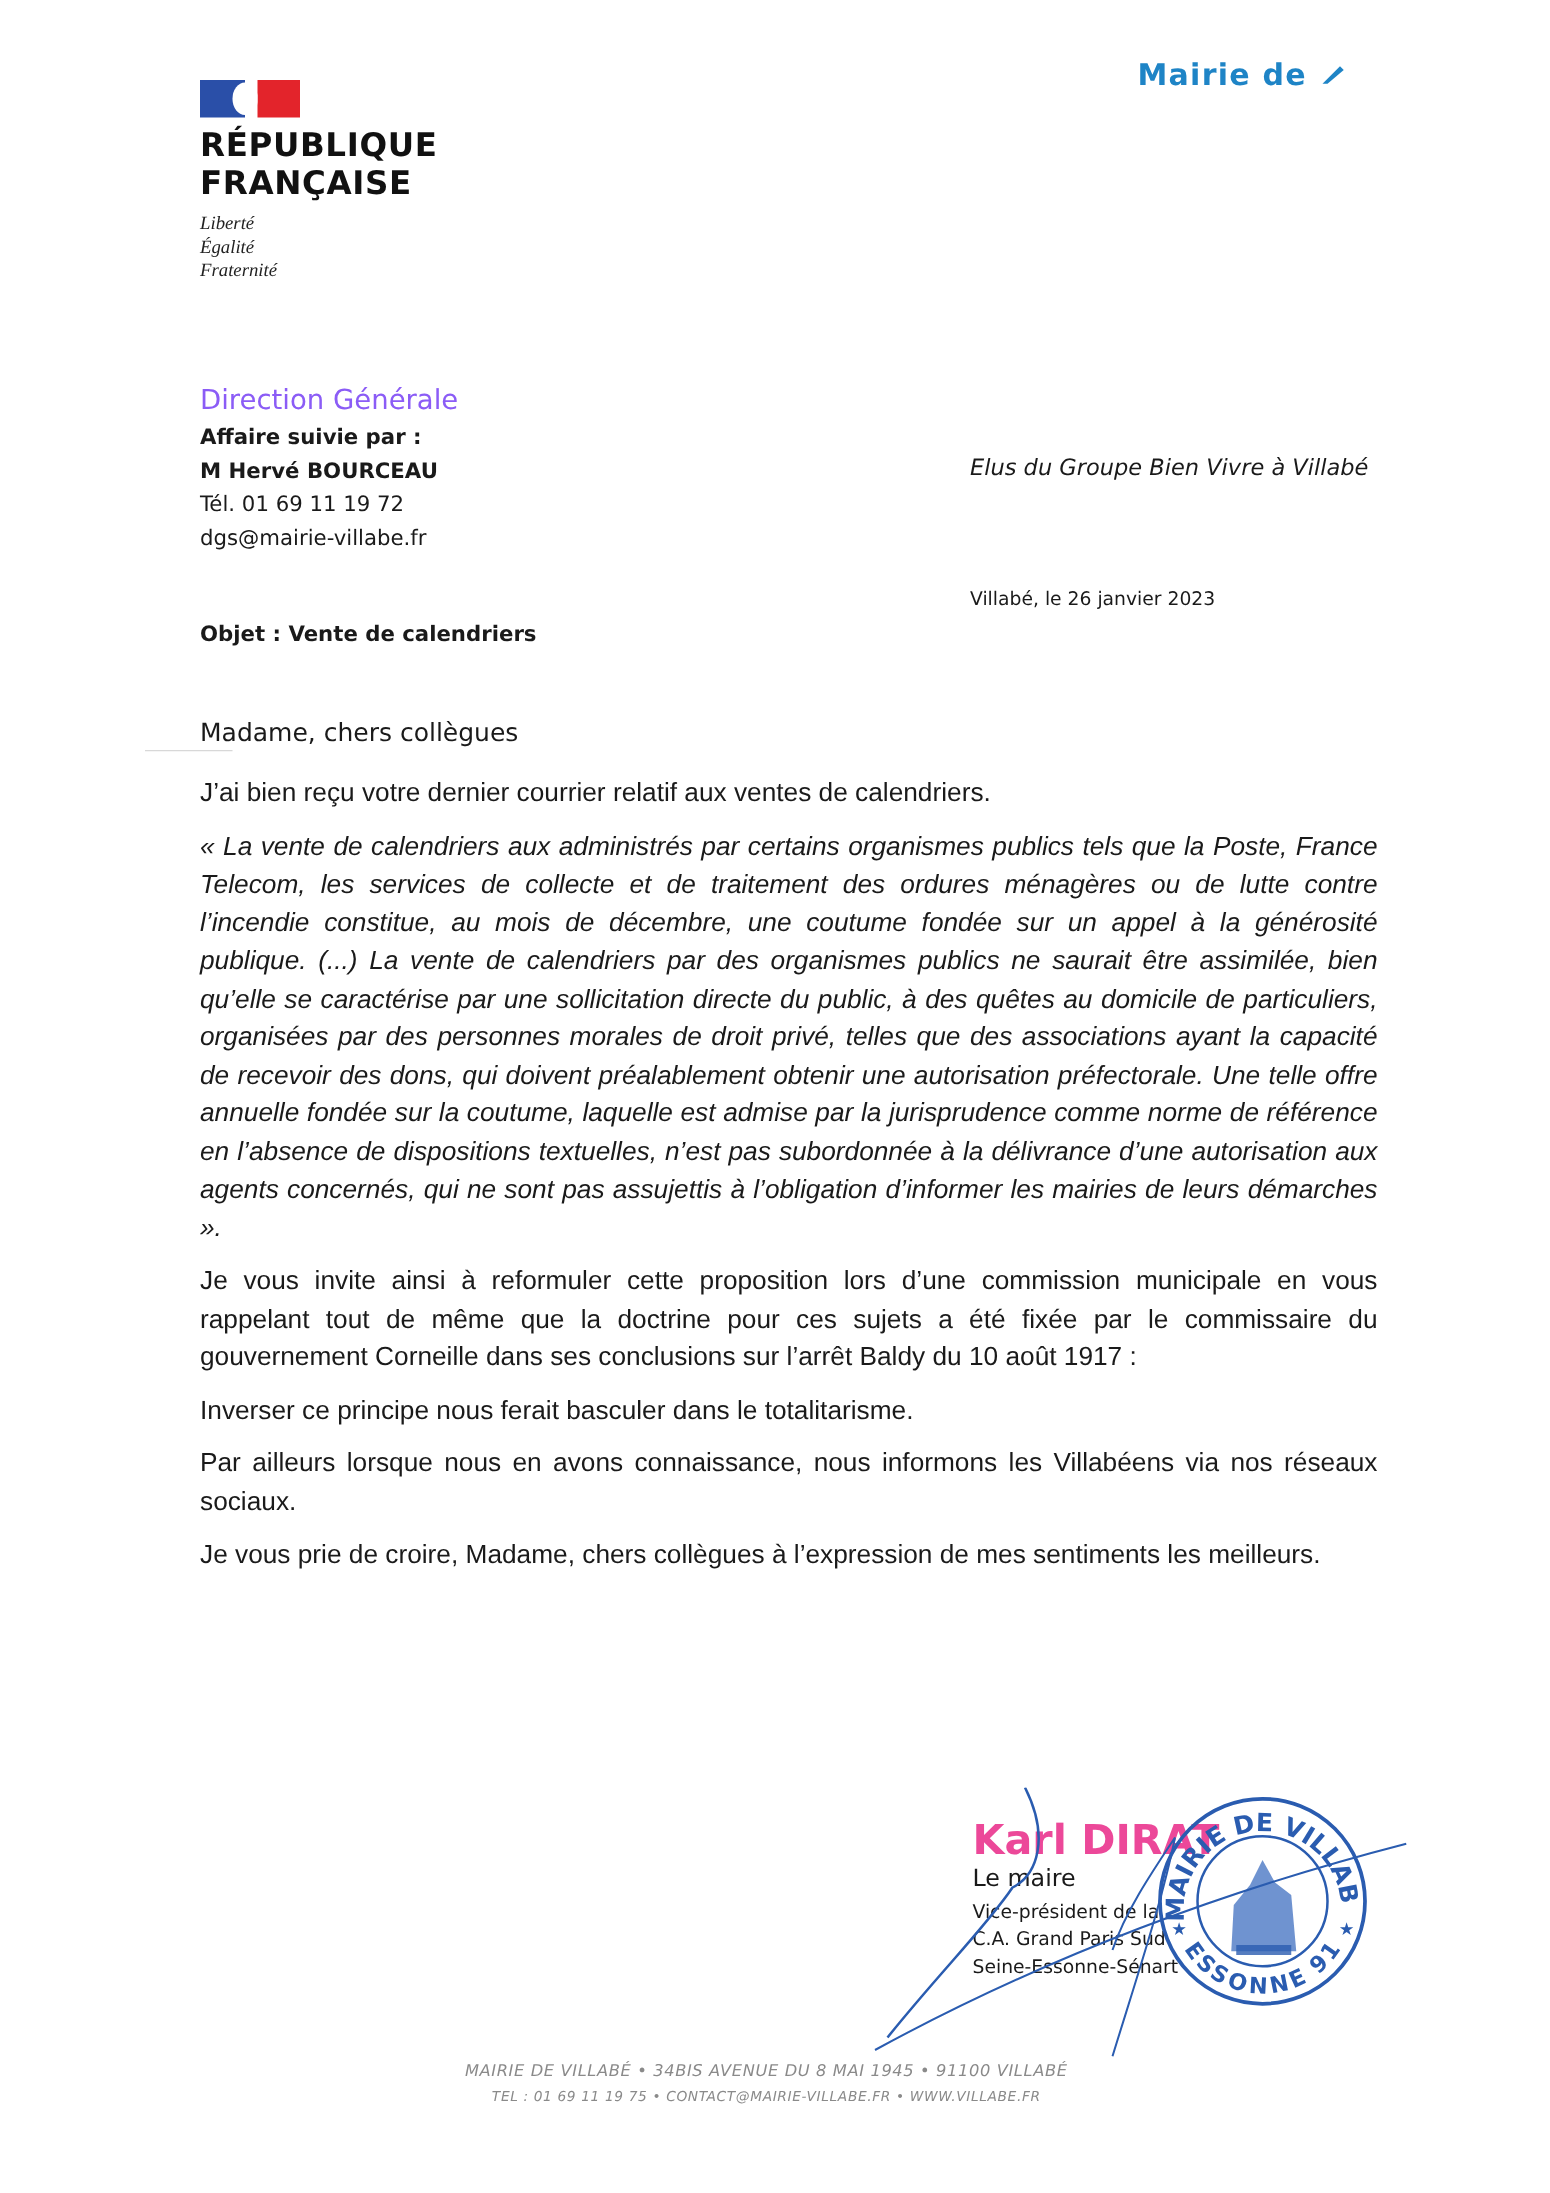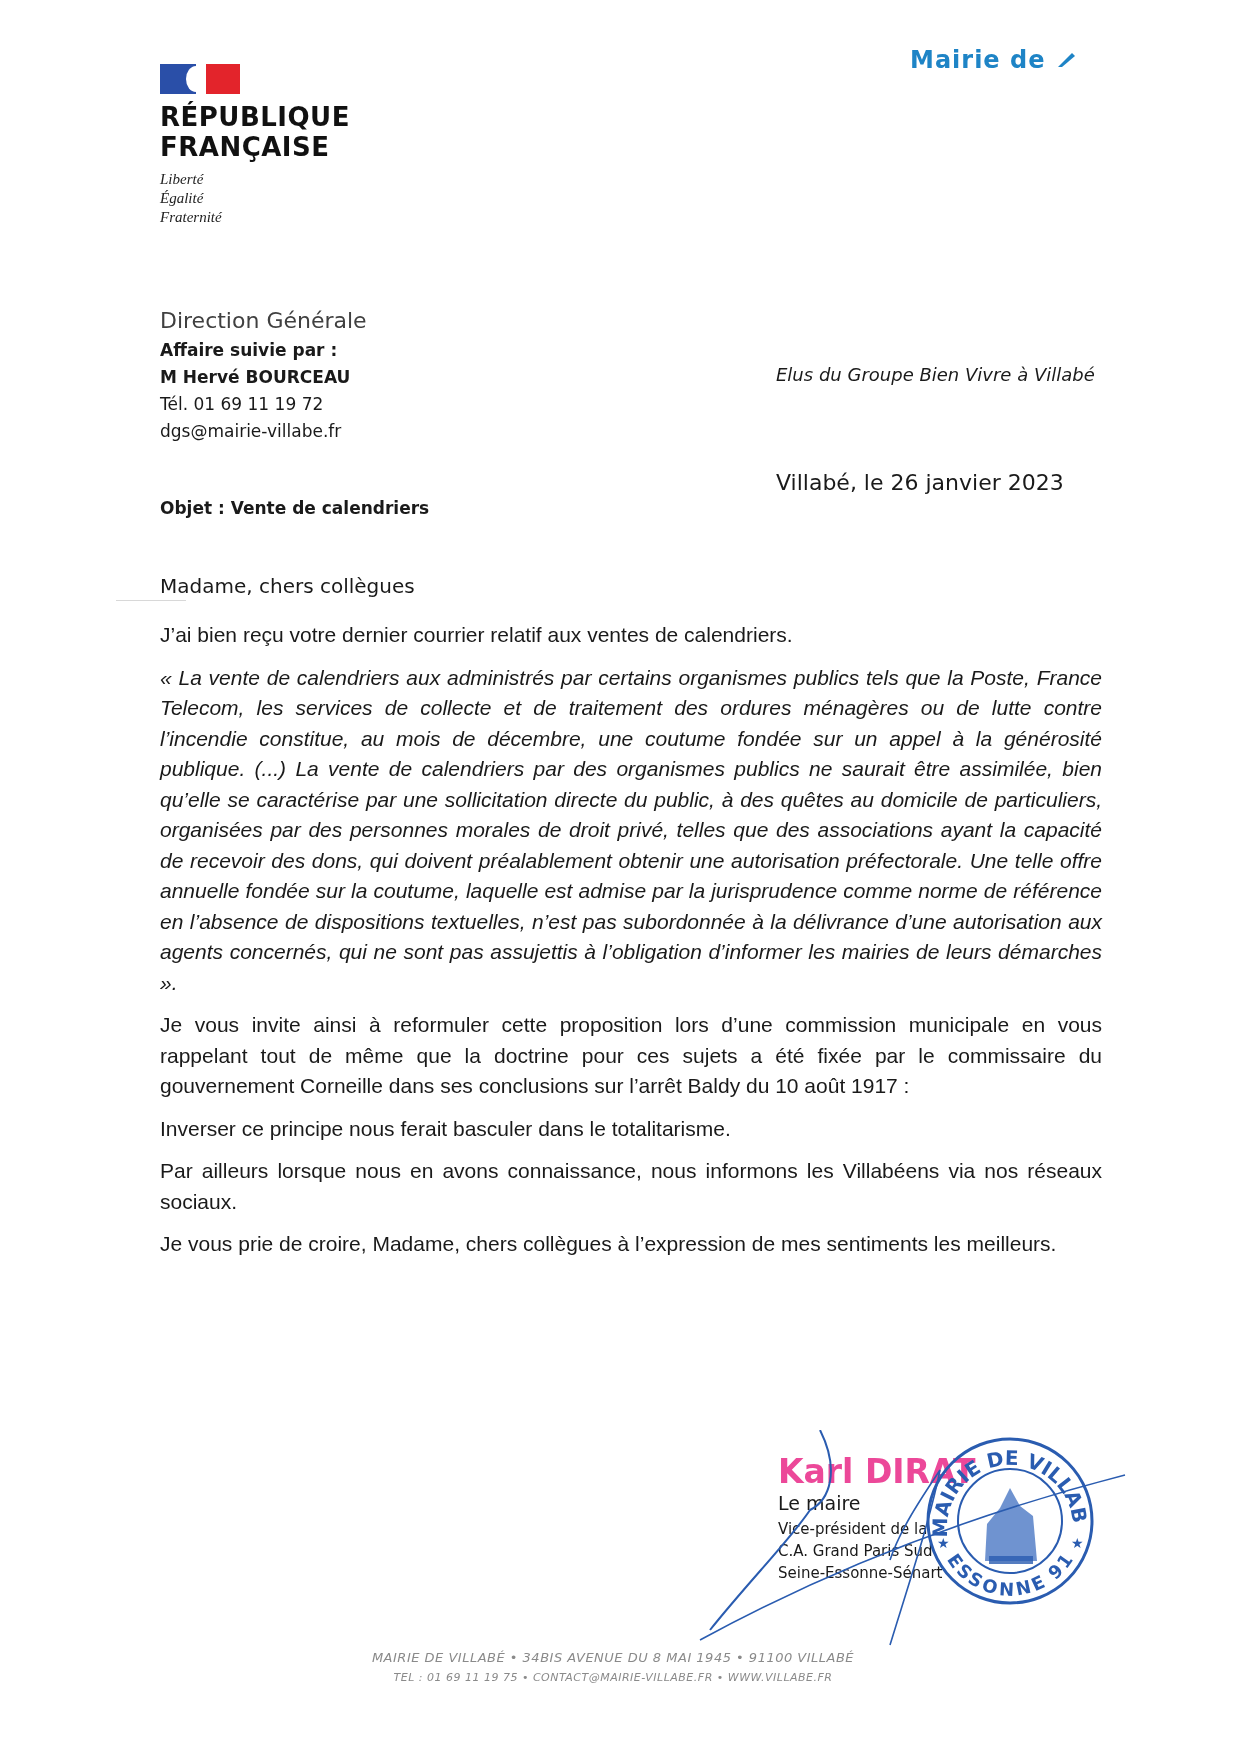--- a/index.html
+++ b/index.html
@@ -17,25 +17,25 @@
   #rf .title { font-family: "DejaVu Sans", sans-serif; font-weight: bold; font-size: 26px; line-height: 30px; letter-spacing: 0.5px; margin-top: 8px; color: #111; }
   #rf .motto { font-family: "Liberation Serif", serif; font-style: italic; font-size: 15px; line-height: 19px; margin-top: 8px; color: #222; }
 
   
   #villabe { left: 836px; top: 46px; width: 260px; height: 100px; }
   #villabe .mairie { position: absolute; left: 74px; top: 0; font-family: "DejaVu Sans", sans-serif; font-weight: bold; font-size: 24px; color: #1e84c6; letter-spacing: 1px; }
   #villabe .name { position: absolute; left: 0; top: 26px; font-family: "DejaVu Sans", sans-serif; font-size: 54px; line-height: 60px; color: #1e84c6; letter-spacing: 3px; }
   #villabe .name .ll { color: #4ab4e8; }
 
   .sender { left: 160px; top: 305px; font-family: "DejaVu Sans", sans-serif; font-size: 17px; line-height: 27px; }
-  .sender .dept { color: #404040; font-size: 22px; line-height: 32px; }
+  .sender .dept { color: #8b5cf6; font-size: 22px; line-height: 32px; }
   .sender .bold { font-weight: bold; }
 
   .recipient { left: 776px; top: 364px; font-family: "DejaVu Sans", sans-serif; font-size: 18px; font-style: italic; }
-  .date { left: 776px; top: 470px; font-family: "DejaVu Sans", sans-serif; font-size: 22px; }
+  .date { left: 776px; top: 470px; font-family: "DejaVu Sans", sans-serif; font-size: 15px; }
   .subject { left: 160px; top: 498px; font-family: "DejaVu Sans", sans-serif; font-size: 17px; font-weight: bold; }
   .salutation { left: 160px; top: 550px; font-family: "DejaVu Sans", sans-serif; font-size: 20px; margin-top: 24px; }
   .fold-mark { left: 116px; top: 600px; width: 70px; height: 1px; background: #d8d8d8; }
 
   .body { left: 160px; top: 620px; width: 942px; font-family: "Liberation Sans", sans-serif; font-size: 21px; line-height: 30.5px; text-align: justify; color: #1a1a1a; }
   .body p { margin: 0 0 12px 0; }
   .body .quote { font-style: italic; }
   .body .b { font-weight: bold; }
 
   .sig { left: 778px; top: 1456px; font-family: "DejaVu Sans", sans-serif; color: #1a1a1a; }

